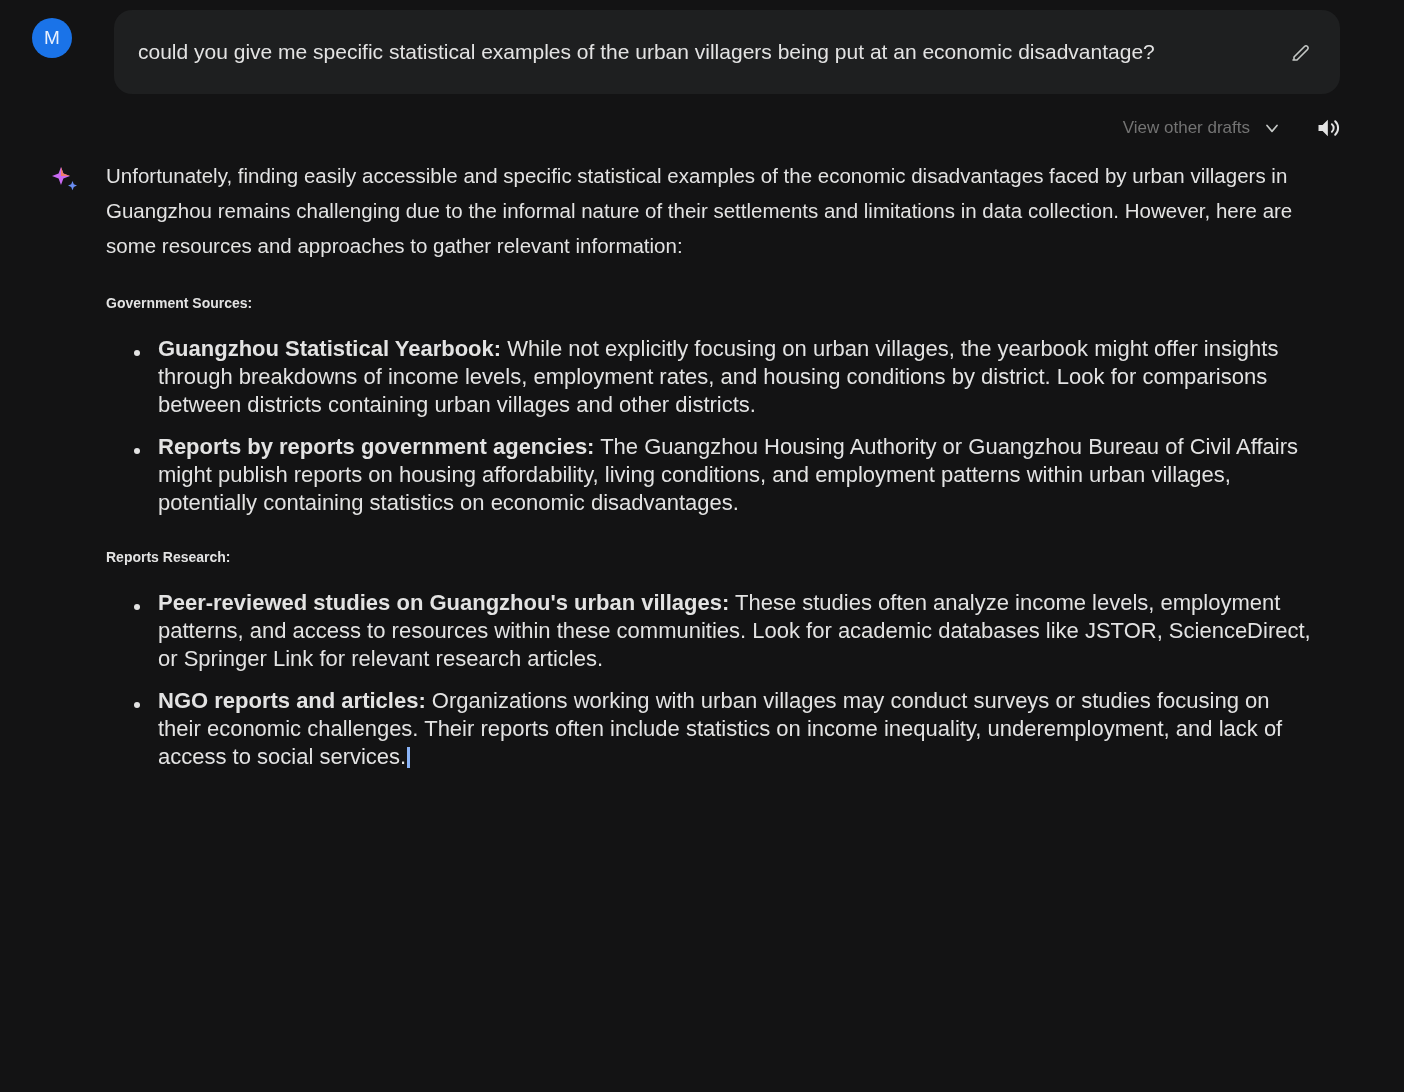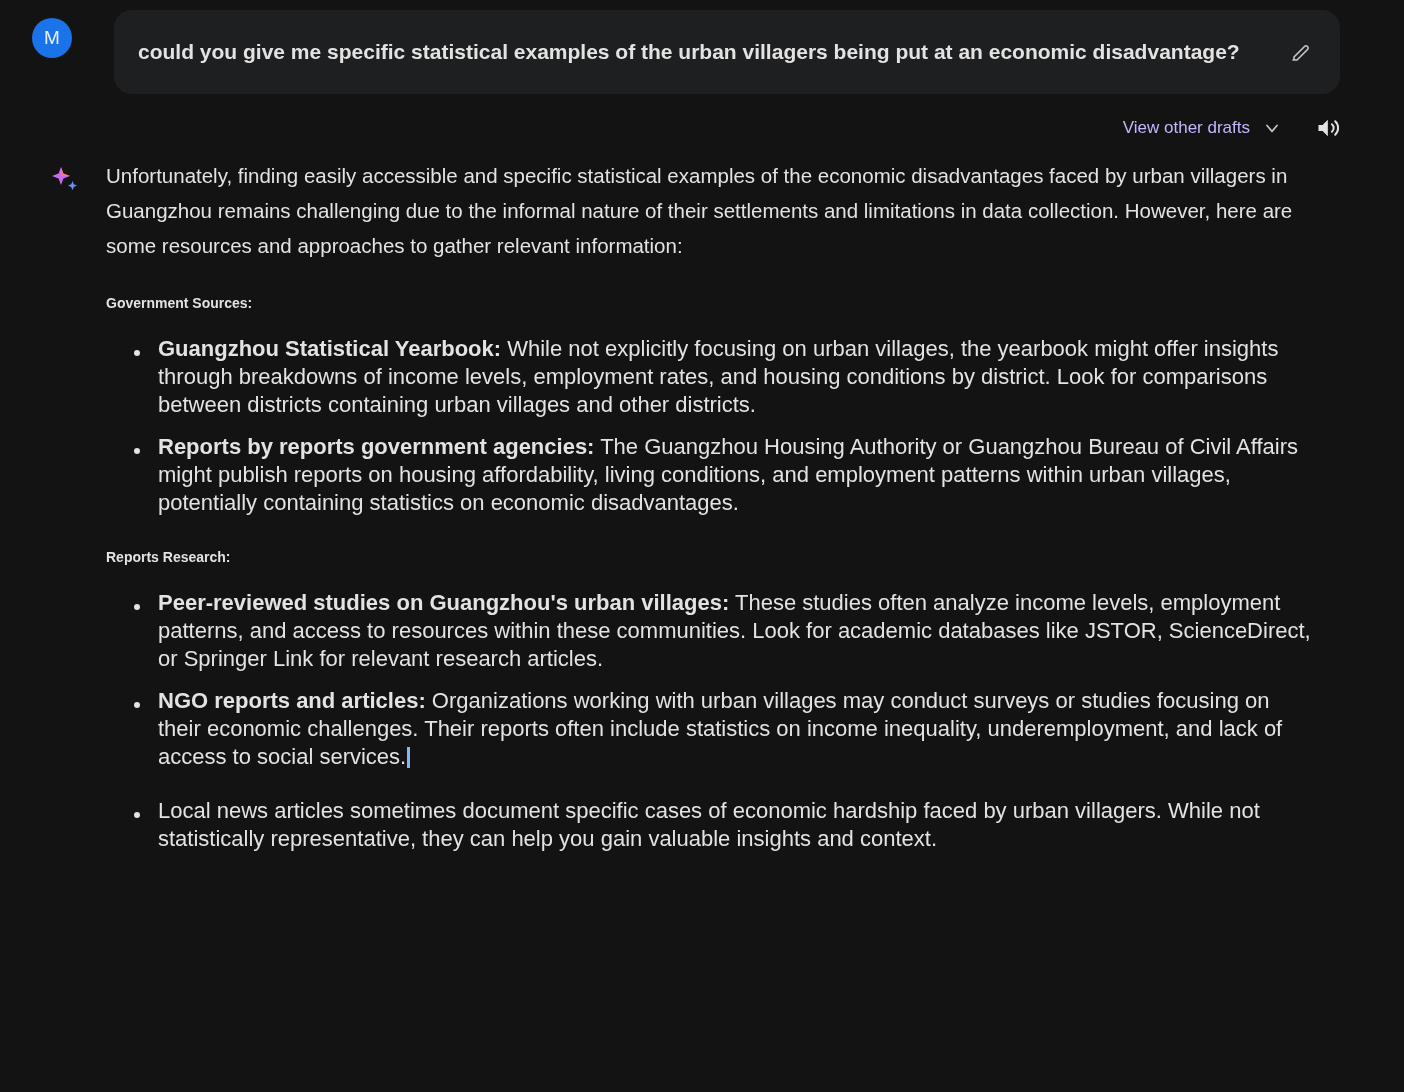--- a/index.html
+++ b/index.html
@@ -53,21 +53,21 @@
     display: flex;
     align-items: center;
     min-height: 84px;
     max-width: 1240px;
   }
   .prompt-text {
     font-size: 21px;
     line-height: 30px;
     color: #e3e3e3;
     flex: 1 1 auto;
-    font-weight: 700;
+    font-weight: 400;
   }
   .edit-icon {
     flex: 0 0 auto;
     margin-left: 18px;
     width: 26px;
     height: 26px;
     display: flex;
     align-items: center;
     justify-content: center;
     cursor: pointer;
@@ -79,21 +79,21 @@
     display: flex;
     align-items: center;
     justify-content: flex-end;
     padding: 18px 60px 0 0;
     gap: 28px;
   }
   .drafts-button {
     display: flex;
     align-items: center;
     gap: 12px;
-    color: #c4b5fd;
+    color: #737373;
     font-size: 17px;
     font-weight: 500;
     cursor: pointer;
     padding: 6px 4px;
     border-radius: 16px;
   }
   .chevron {
     width: 20px;
     height: 20px;
     display: inline-flex;
@@ -239,22 +239,17 @@
       <div class="section-head">Reports Research:</div>
       <ul class="bullets">
         <li>
           <span class="b">Peer-reviewed studies on Guangzhou's urban villages:</span><span> These studies often analyze income levels, employment patterns, and access to resources within these communities. Look for academic databases like JSTOR, ScienceDirect, or Springer Link for relevant research articles.</span>
         </li>
         <li>
           <span class="b">NGO reports and articles:</span><span> Organizations working with urban villages may conduct surveys or studies focusing on their economic challenges. Their reports often include statistics on income inequality, underemployment, and lack of access to social services.</span><span class="caret"></span>
         </li>
       </ul>
 
-      <ul class="bullets clipped">
-        <li>
-          <span>Local news articles sometimes document specific cases of economic hardship faced by urban villagers. While not statistically representative, they can help you gain valuable insights and context.</span>
-        </li>
-      </ul>
 
     </div>
   </div>
 
 </div>
 
 </body></html>

